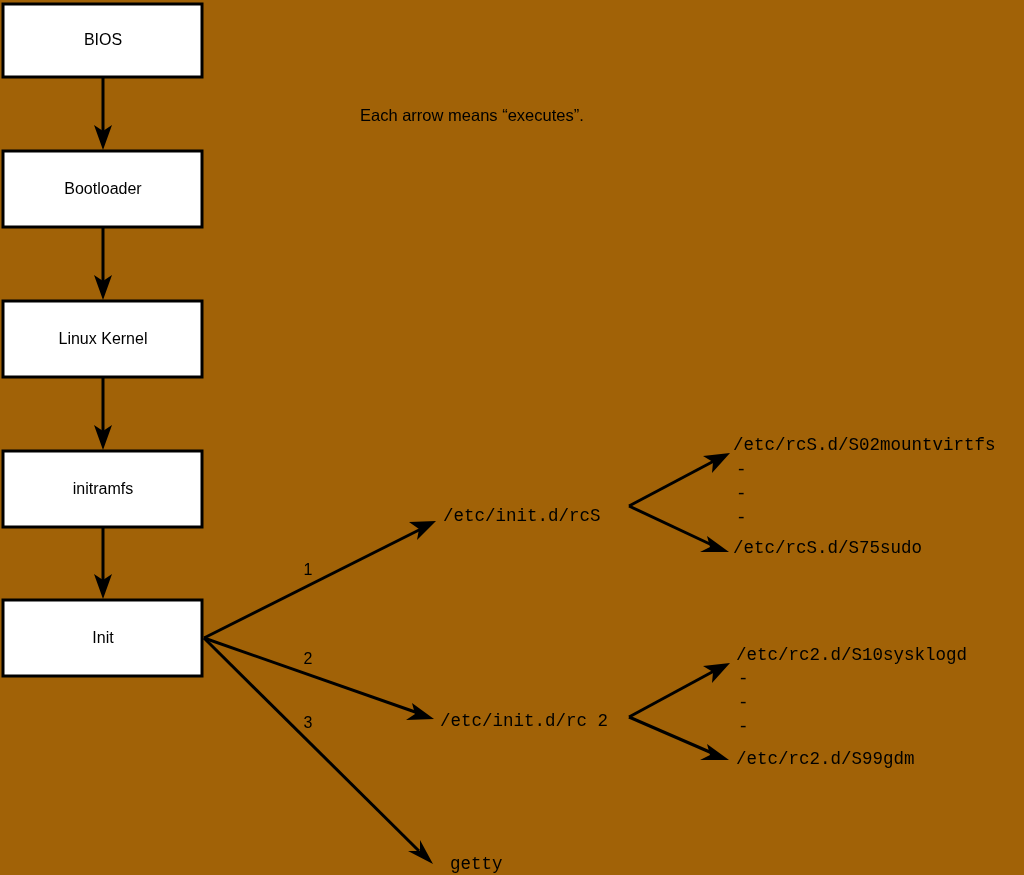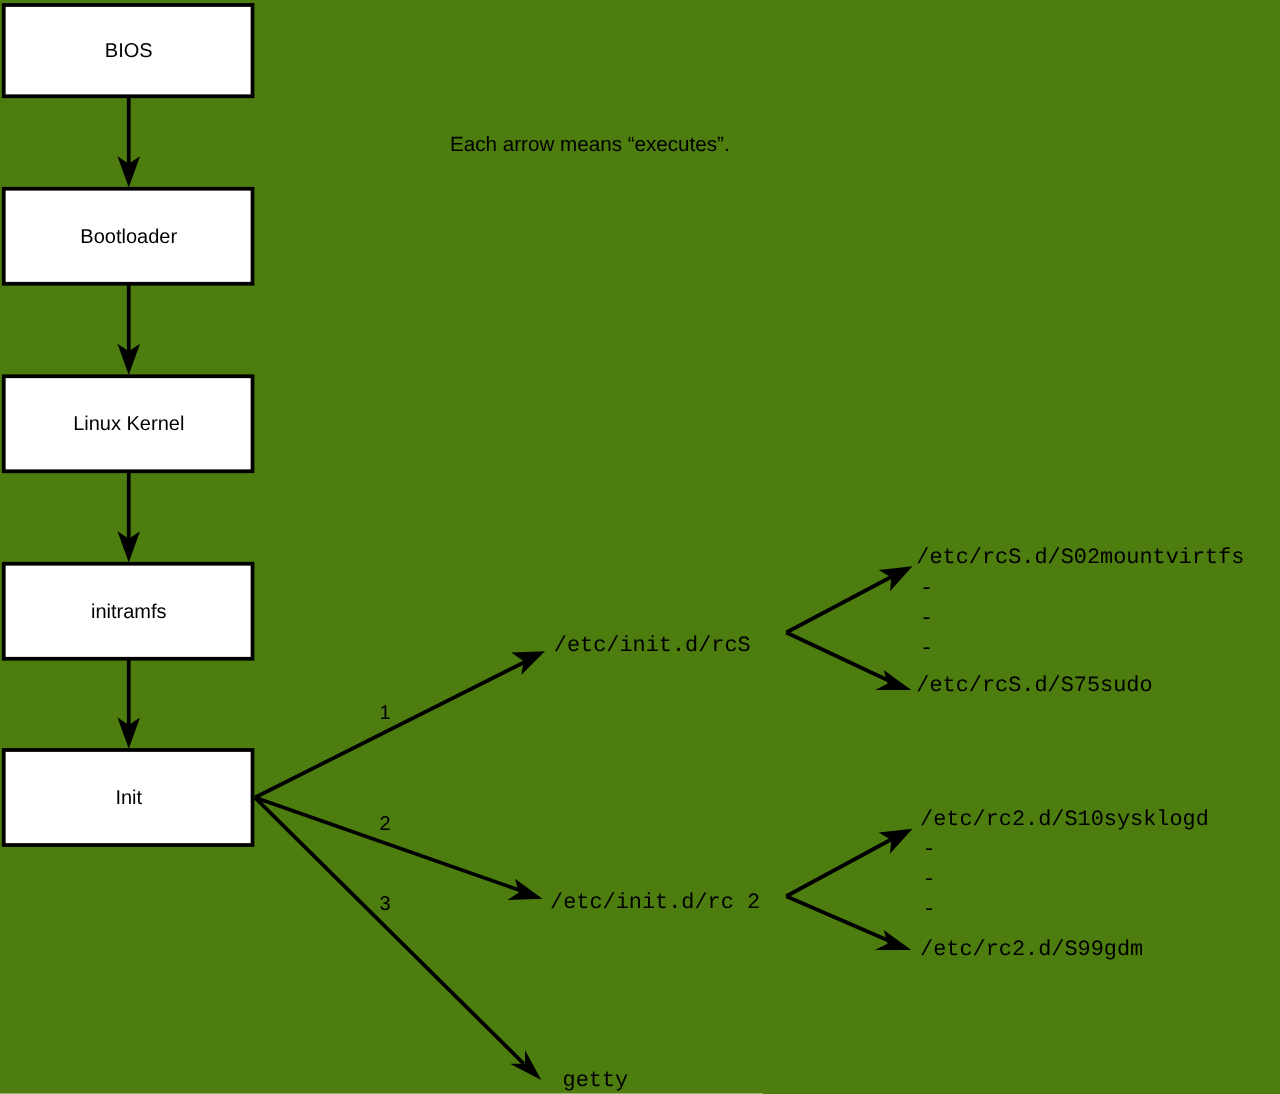--- a/index.html
+++ b/index.html
@@ -9,21 +9,21 @@
     background: #ffffff;
   }
   body {
     font-family: "Liberation Sans", sans-serif;
     color: #000000;
   }
   #canvas {
     position: relative;
     width: 1024px;
     height: 875px;
-    background: #4d7c0f;
+    background: #a16207;
     overflow: hidden;
   }
   #diagram-svg {
     position: absolute;
     left: 0;
     top: 0;
     width: 1024px;
     height: 875px;
   }
   .box-label {

